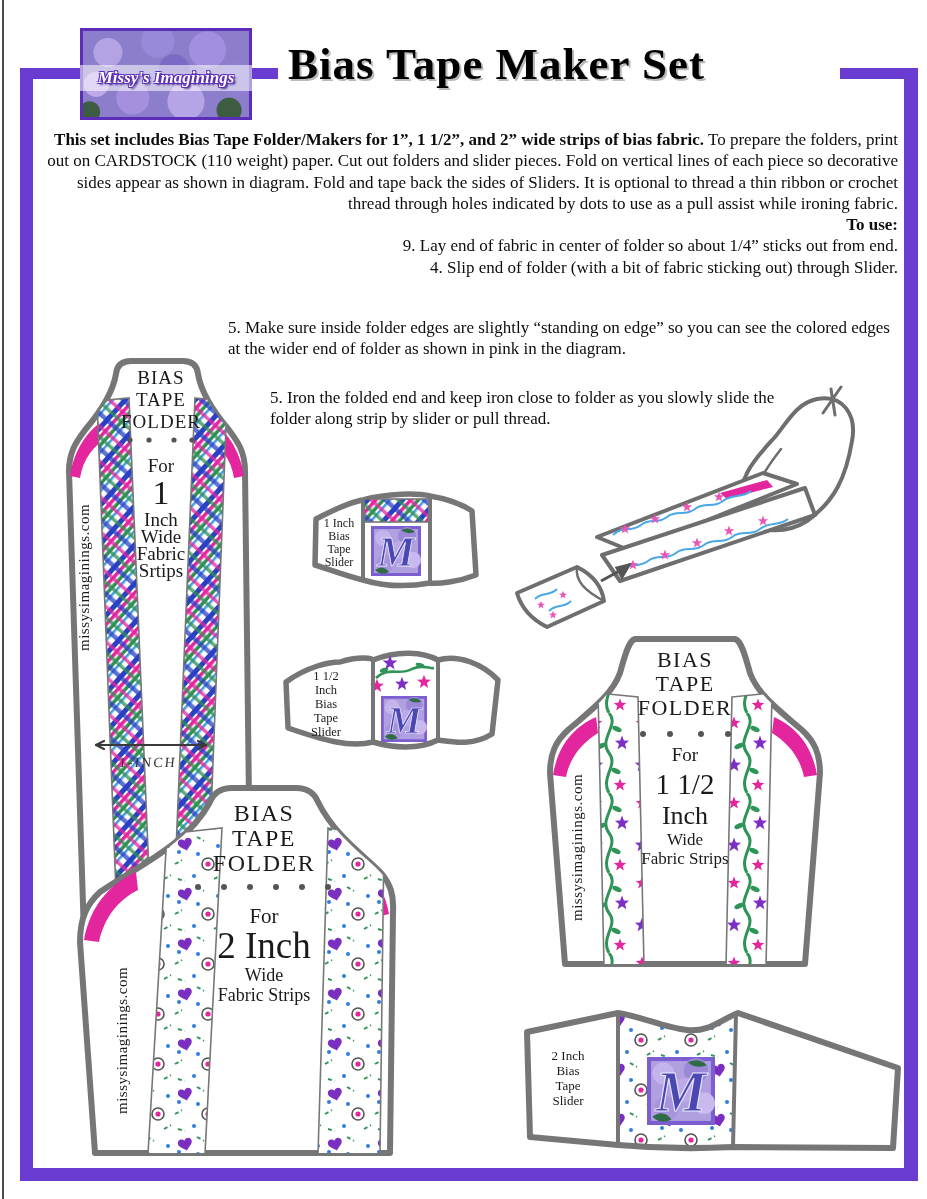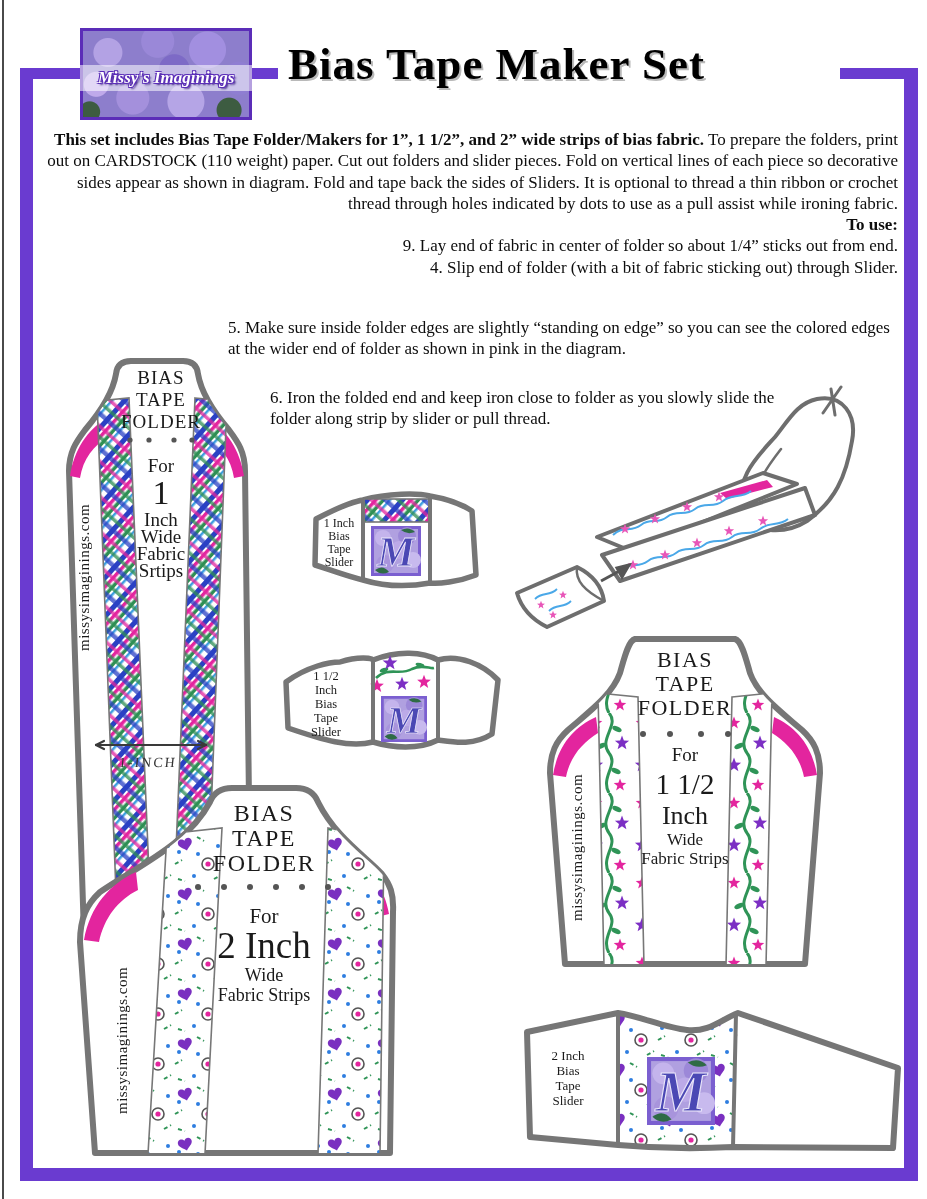--- a/index.html
+++ b/index.html
@@ -122,21 +122,21 @@
     </div>
     <div class="bold">To use:</div>
     <div>9. Lay end of fabric in center of folder so about 1/4” sticks out from end.</div>
     <div>4. Slip end of folder (with a bit of fabric sticking out) through Slider.</div>
   </div>
 
   <div class="abs bodytext steps56">
     <div>5. Make sure inside folder edges are slightly “standing on edge” so you can see the colored edges at the wider end of folder as shown in pink in the diagram.</div>
   </div>
 
-  <div class="abs bodytext step7">6. Iron the folded end and keep iron close to folder as you slowly slide the folder along strip by slider or pull thread.</div>
+  <div class="abs bodytext step7">5. Iron the folded end and keep iron close to folder as you slowly slide the folder along strip by slider or pull thread.</div>
 
   <svg class="abs" style="left:55px;top:356px" width="215" height="620" viewBox="0 0 215 620">
     <defs>
       <clipPath id="clipF1">
         <path d="M30,610 L14,115 C14,96 21,86 30,74 C47,54 58,36 61,18 C62,8 68,5 76,5 L128,5 C136,5 142,8 143,18 C146,36 157,54 174,74 C183,86 190,96 190,115 L196,610 Z"></path>
       </clipPath>
     </defs>
     <path d="M30,610 L14,115 C14,96 21,86 30,74 C47,54 58,36 61,18 C62,8 68,5 76,5 L128,5 C136,5 142,8 143,18 C146,36 157,54 174,74 C183,86 190,96 190,115 L196,610 Z" fill="#ffffff" stroke="#767676" stroke-width="6" stroke-linejoin="round"></path>
     <g clip-path="url(#clipF1)">
       <path d="M15,120 C19,94 32,74 52,62 L55,79 C38,90 28,103 25,122 Z" fill="#e3259e"></path>

